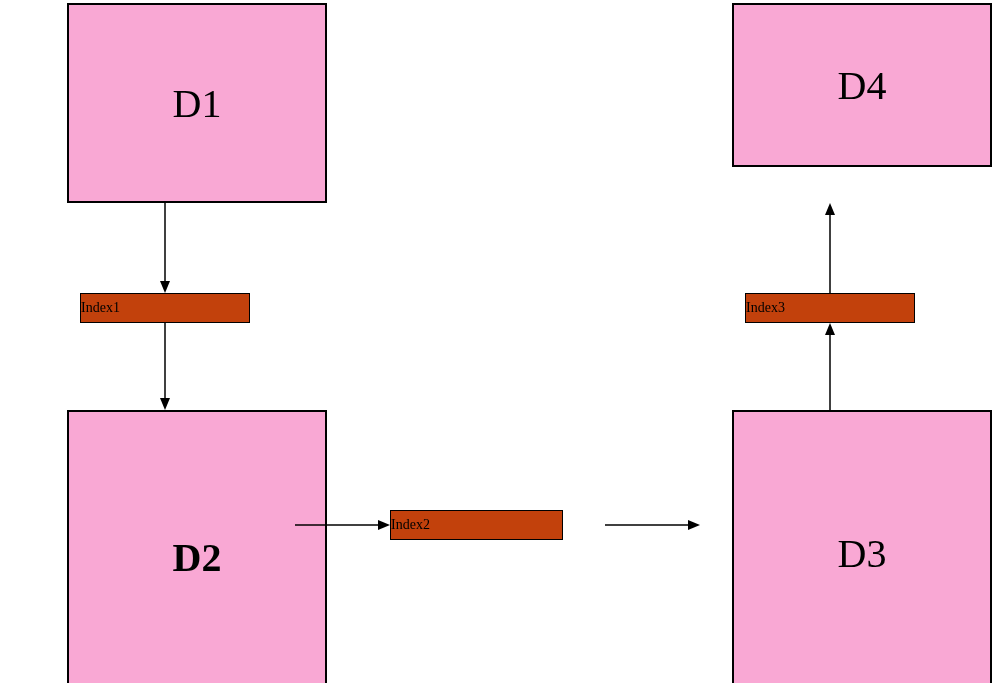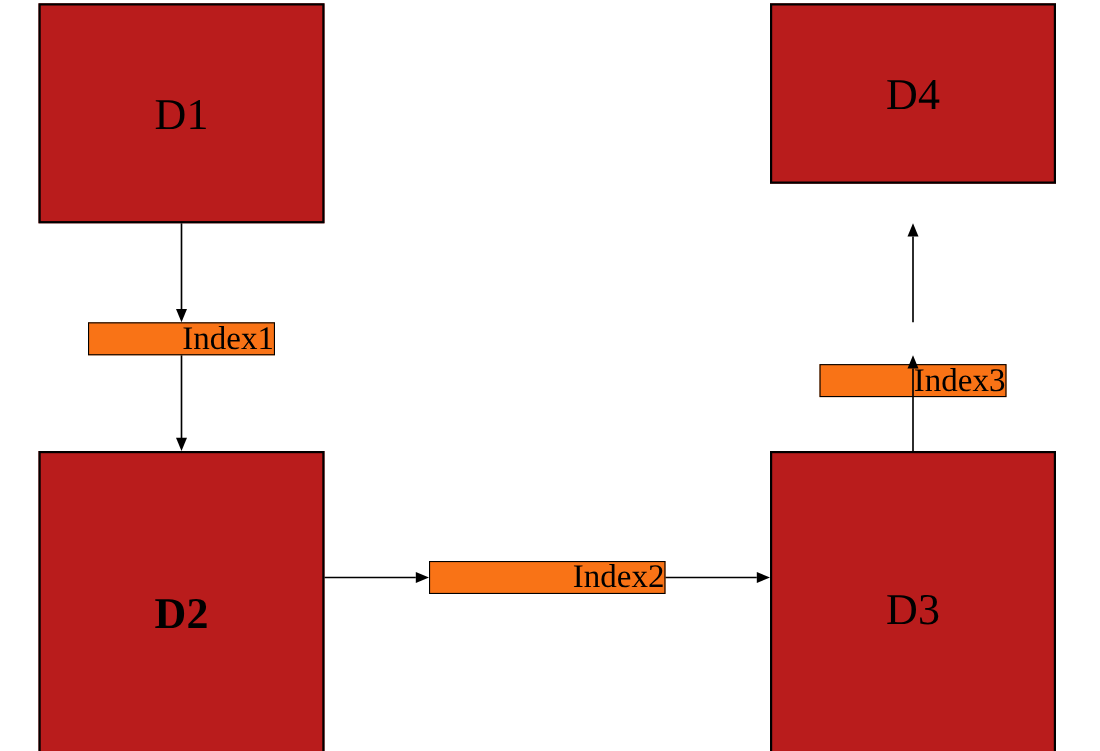--- a/index.html
+++ b/index.html
@@ -6,34 +6,35 @@
   body {
     width: 1000px;
     height: 683px;
     background: #ffffff;
     position: relative;
     font-family: "Times New Roman", serif;
   }
   .box {
     position: absolute;
     border: 2px solid #000;
-    background: #b91c1c;
+    background: #f9a8d4;
     display: flex;
     align-items: center;
     justify-content: center;
     font-size: 40px;
+    margin-left: 32px;
   }
   .index-box {
     position: absolute;
     border: 1.5px solid #000;
-    background: #f97316;
+    background: #c2410c;
     display: flex;
     align-items: center;
-    justify-content: flex-end;
-    font-size: 30px;
+    justify-content: flex-start;
+    font-size: 14px;
   }
   svg.arrow {
     position: absolute;
     overflow: visible;
   }
 </style>
 </head>
 <body>
 
 <div class="box" style="left:35px; top:3px; width:260px; height:200px;">
@@ -49,25 +50,25 @@
 </div>
 
 <div class="box" style="left:700px; top:410px; width:260px; height:286px;">
   <span>D3</span>
 </div>
 
 <div class="index-box" style="left:80px; top:293px; width:170px; height:30px;">
   <span>Index1</span>
 </div>
 
-<div class="index-box" style="left:390px; top:510px; width:215px; height:30px;">
+<div class="index-box" style="left:390px; top:510px; width:173px; height:30px;">
   <span>Index2</span>
 </div>
 
-<div class="index-box" style="left:745px; top:293px; width:170px; height:30px;margin-top:38px;">
+<div class="index-box" style="left:745px; top:293px; width:170px; height:30px;">
   <span>Index3</span>
 </div>
 
 <svg class="arrow" style="left:160px; top:203px; width:10px; height:90px;">
   <line x1="5" y1="0" x2="5" y2="80" stroke="#000" stroke-width="1.5"></line>
   <polygon points="5,90 0,78 10,78" fill="#000"></polygon>
 </svg>
 
 <svg class="arrow" style="left:160px; top:323px; width:10px; height:87px;">
   <line x1="5" y1="0" x2="5" y2="77" stroke="#000" stroke-width="1.5"></line>

